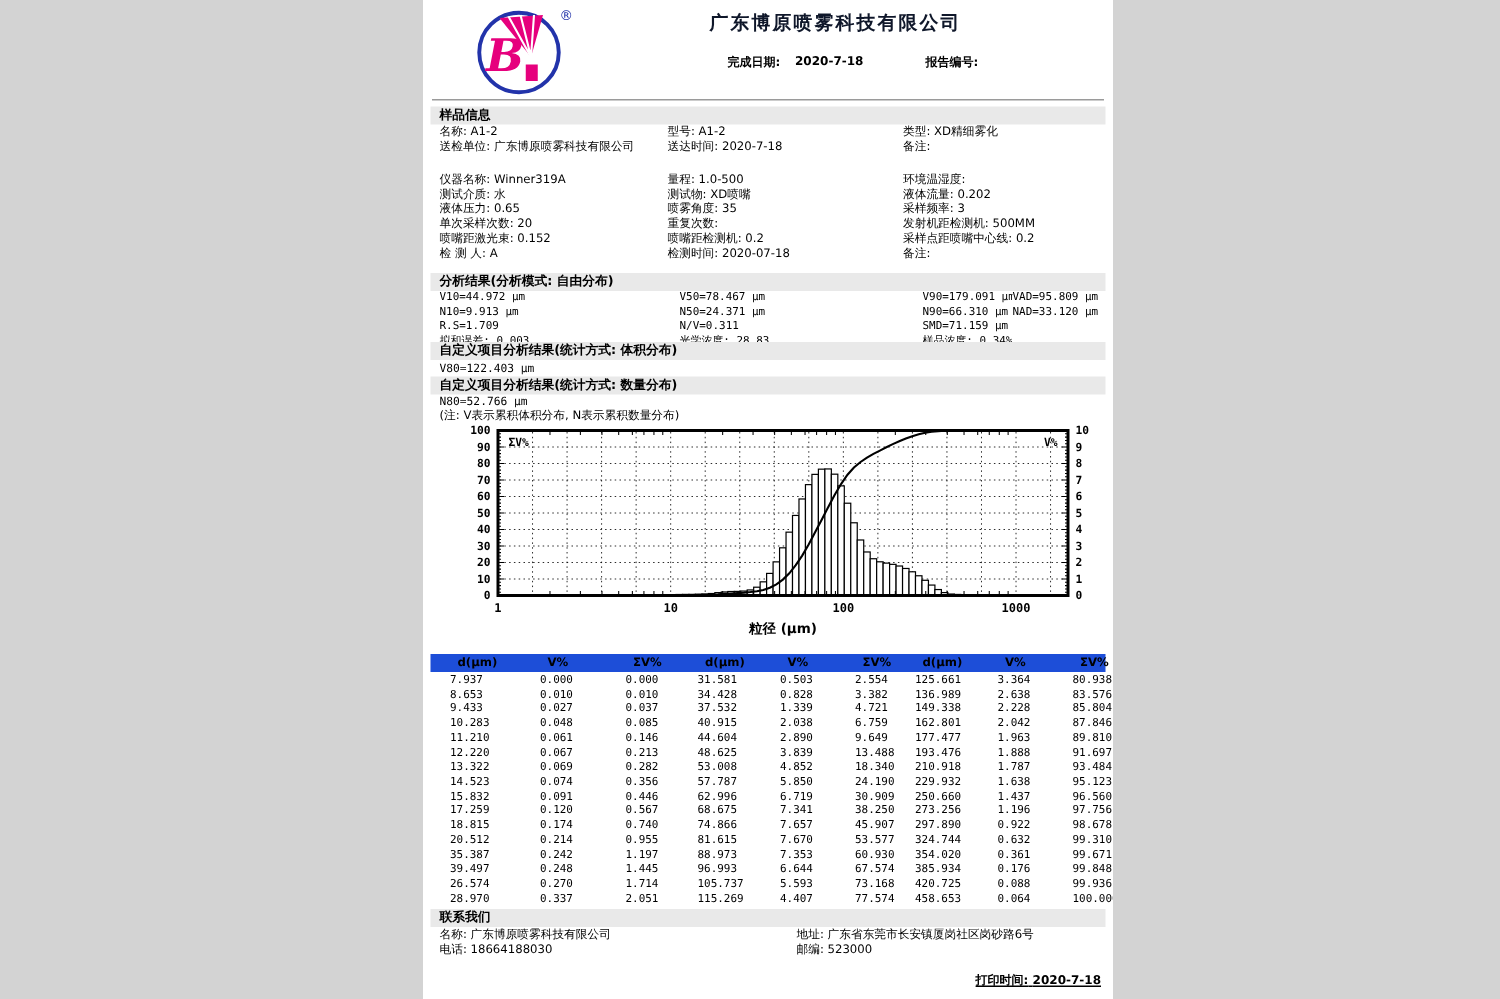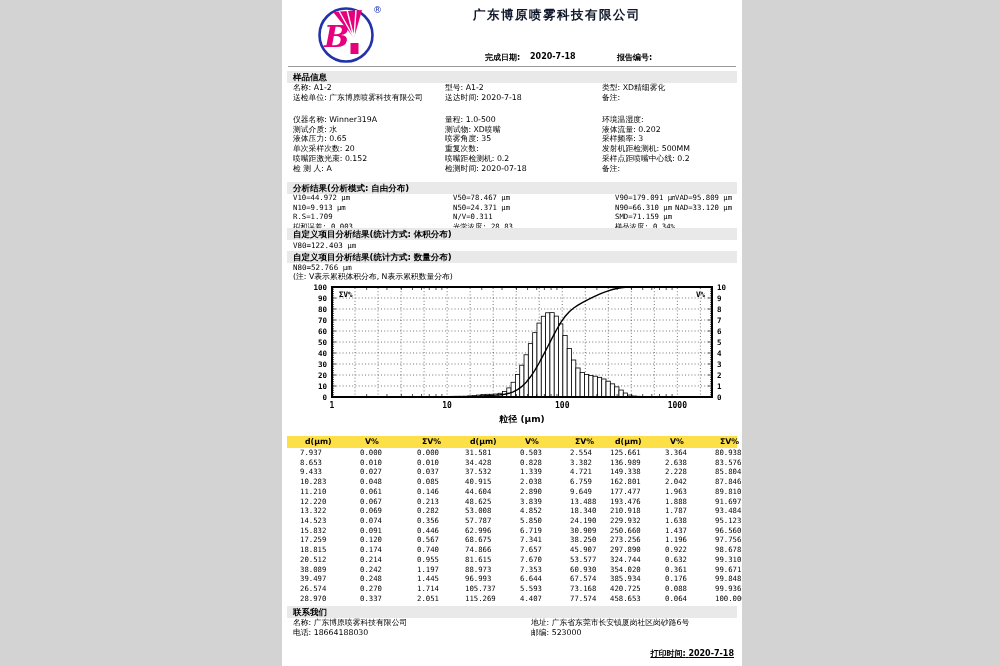--- a/index.html
+++ b/index.html
@@ -14,21 +14,21 @@
            font-size:8.5px;font-weight:bold;line-height:12px;padding-left:6px;box-sizing:border-box;}
   .rows{position:absolute;left:0;right:0;}
   .kv3{display:grid;grid-template-columns:152px 157px 1fr;padding-left:11px;}
   .an4{display:grid;grid-template-columns:160px 162px 60px 1fr;padding-left:11px;}
   .tbl-grid{display:grid;grid-template-columns:60px 57px 48px 55px 50px 40px 55px 50px 1fr;padding-left:18px;}
   .rows .cell{font-size:7.8px;line-height:9.7px;white-space:nowrap;overflow:hidden;
               font-family:"DejaVu Sans",sans-serif;}
   .mono .cell{font-family:"DejaVu Sans Mono",monospace;font-size:7.3px;}
   .single{font-size:7.5px;font-family:"DejaVu Sans Mono",monospace;line-height:9px;}
   .note{font-size:7.8px;}
-  .tbl-head{position:absolute;left:5px;right:5px;height:12px;background:#fde047;
+  .tbl-head{position:absolute;left:5px;right:5px;height:12px;background:#1d4ed8;
             font-weight:bold;line-height:12px;}
   .tbl-head .cell{font-size:7.8px;font-weight:bold;line-height:12px;}
   #tbl-body .row .cell{font-family:"DejaVu Sans Mono",monospace;font-size:7.3px;line-height:9.72px;}
   .contact2{display:grid;grid-template-columns:238px 1fr;padding-left:11px;}
   .print{font-size:8px;font-weight:bold;text-align:center;text-decoration:underline;}
   
   #chart-svg{position:absolute;left:2px;top:281px;}
   #chart-svg .grid{stroke:#000;stroke-width:0.55;stroke-dasharray:1 2.2;}
   #chart-svg .bar{fill:#fff;stroke:#000;stroke-width:0.8;}
   #chart-svg .curve{fill:none;stroke:#000;stroke-width:1.4;}
@@ -54,21 +54,21 @@
       <circle cx="30" cy="31" r="26.5" fill="#ffffff" stroke="#2233aa" stroke-width="2.6"></circle>
       <polygon points="38,34 17,8 46,6" fill="#e6007d"></polygon>
       <path d="M38 34 L23 7 M38 34 L31 6 M38 34 L40 6" stroke="#ffffff" stroke-width="1.4" fill="none"></path>
       <rect x="34.5" y="39" width="8" height="11" fill="#e6007d"></rect>
       <text x="8" y="43" font-family="DejaVu Serif, serif" font-style="italic" font-weight="bold" font-size="30" fill="#e6007d">B</text>
       <text x="57" y="9" font-size="9" fill="#2233aa">®</text>
     </svg>
 
     <div class="abs title" style="left:185px;top:7px;width:180px;">广东博原喷雾科技有限公司</div>
 
-    <div class="abs datebar" style="left:0;top:52px;width:100%;height:11px;">
+    <div class="abs datebar" style="left:0;top:36px;width:100%;height:11px;">
       <span class="abs" style="left:203px;">完成日期:</span>
       <span class="abs" style="left:248px;">2020-7-18</span>
       <span class="abs" style="left:335px;">报告编号:</span>
       <span class="abs" style="left:380px;"></span>
     </div>
     <div class="abs divider" style="left:6px;right:6px;top:66px;"></div>
 
     <div class="sec-bar" style="top:71px;">样品信息</div>
     <div class="rows" style="top:83px;">
         <div class="kv3">
@@ -542,21 +542,21 @@
           <span class="cell">0.214</span>
           <span class="cell">0.955</span>
           <span class="cell">81.615</span>
           <span class="cell">7.670</span>
           <span class="cell">53.577</span>
           <span class="cell">324.744</span>
           <span class="cell">0.632</span>
           <span class="cell">99.310</span>
         </div>
         <div class="tbl-grid row">
-          <span class="cell">38.089</span>
+          <span class="cell">35.387</span>
           <span class="cell">0.242</span>
           <span class="cell">1.197</span>
           <span class="cell">88.973</span>
           <span class="cell">7.353</span>
           <span class="cell">60.930</span>
           <span class="cell">354.020</span>
           <span class="cell">0.361</span>
           <span class="cell">99.671</span>
         </div>
         <div class="tbl-grid row">

